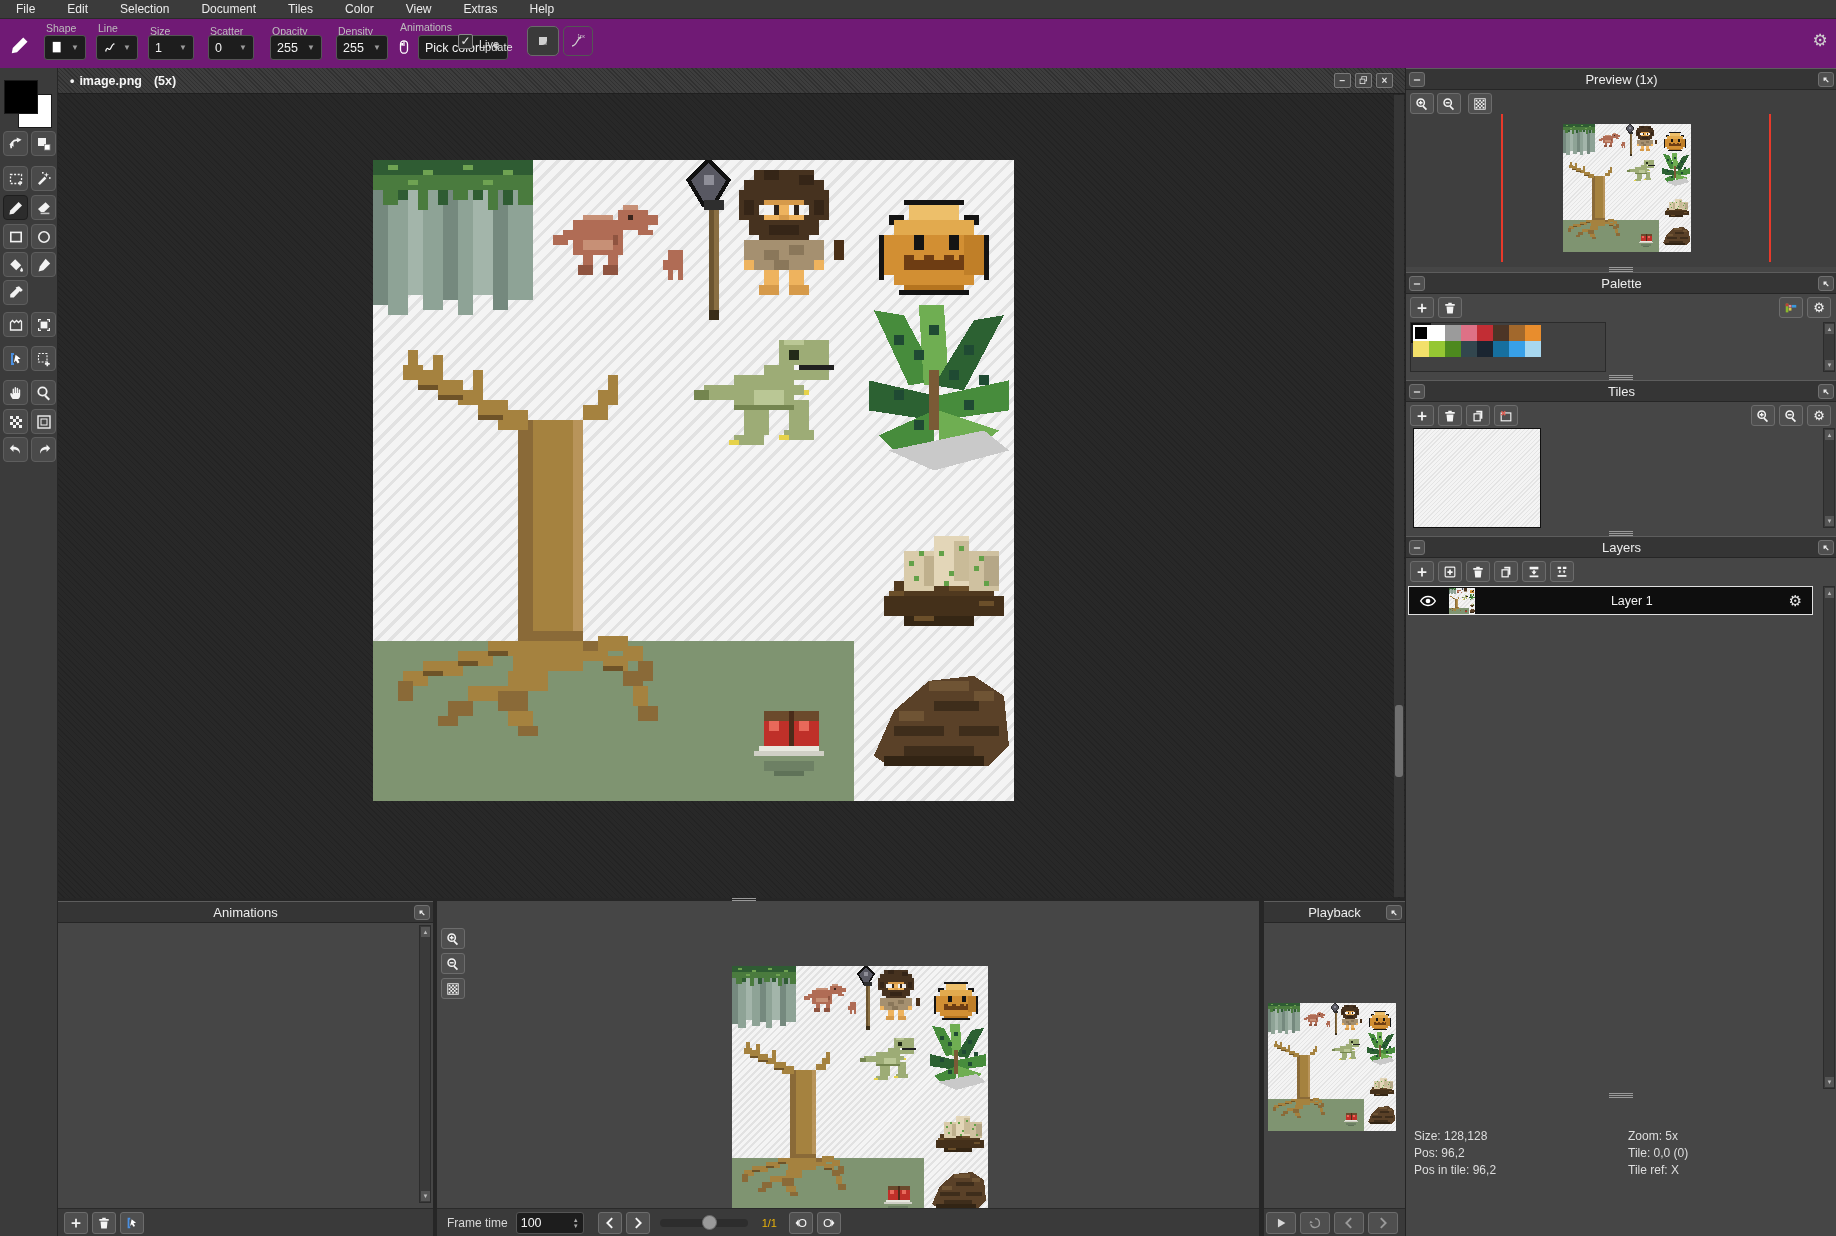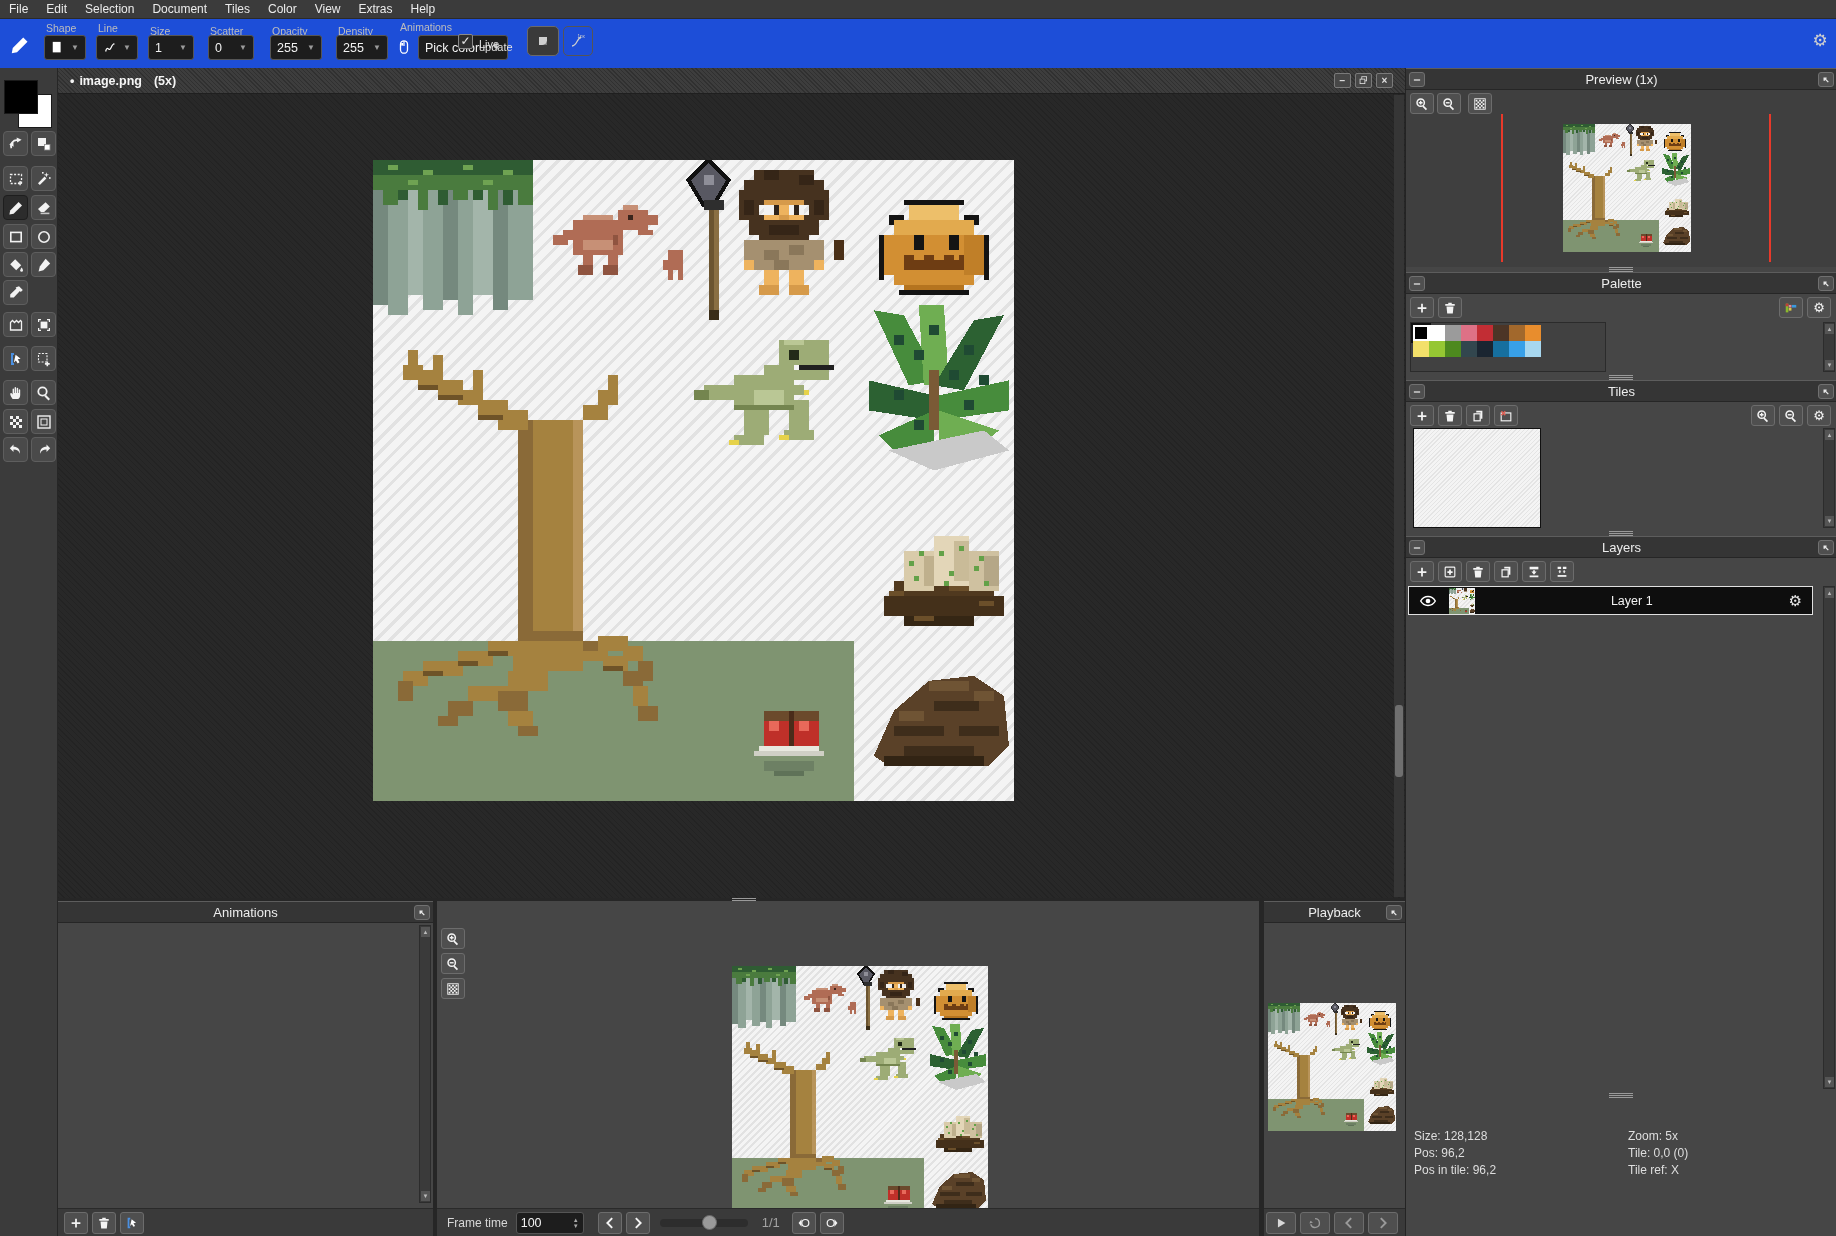--- a/index.html
+++ b/index.html
@@ -4,24 +4,24 @@
 <style>
   * { margin:0; padding:0; box-sizing:border-box; }
   html,body { width:1836px; height:1236px; overflow:hidden; background:#262626;
               font-family:"Liberation Sans", sans-serif; }
   #app { position:relative; width:1836px; height:1236px; background:#262626; }
 
   
   #menubar { position:absolute; left:0; top:0; width:1836px; height:19px;
              background:#3b3b3b; border-bottom:1px solid #2a2a2a;
              display:flex; align-items:center; }
-  .menu-item { padding:0 9px; font-size:12px; color:#ececec; line-height:19px; cursor:default; }
+  .menu-item { padding:0 16px; font-size:12px; color:#ececec; line-height:19px; cursor:default; }
 
   #tooloptions { position:absolute; left:0; top:19px; width:1836px; height:49px;
-                 background:#1d4ed8; }
+                 background:#701a75; }
   .optlabel { position:absolute; font-size:10.5px; color:#bdbdbd; }
   .ddl { position:absolute; height:25px; background:#1d1d1d; border:1px solid #555;
          border-radius:3px; display:flex; align-items:center; padding:0 6px;
          color:#f2f2f2; font-size:12.5px; }
   .ddl .caret { margin-left:auto; color:#9a9a9a; font-size:8px; padding-left:6px; }
   .tbarbtn { position:absolute; background:#3a3a3a; border:1px solid #6a6a6a; border-radius:5px;
              display:flex; align-items:center; justify-content:center; color:#cfcfcf; }
   .chk { position:absolute; width:15px; height:15px; background:#2f2f2f; border:1px solid #8a8a8a;
          border-radius:2px; color:#e8e8e8; font-size:12px; line-height:13px; text-align:center; }
   .lbl2 { position:absolute; font-size:11px; color:#e2e2e2; line-height:12px; }
@@ -858,21 +858,21 @@
           </svg>
         </div>
       <div class="fbtn">
           <svg class="i" viewBox="0 0 16 16">
             <use href="#i-chevr"></use>
           </svg>
         </div>
       <div id="fe-slider">
           <div class="knob"></div>
         </div>
-      <span style="margin-left:14px;font-size:13px;color:#a3a3a3">1/1</span>
+      <span style="margin-left:14px;font-size:11px;color:#eab308">1/1</span>
       <div class="fbtn" style="margin-left:12px">
           <svg class="i" viewBox="0 0 16 16">
             <use href="#i-onionl"></use>
           </svg>
         </div>
       <div class="fbtn">
           <svg class="i" viewBox="0 0 16 16">
             <use href="#i-onionr"></use>
           </svg>
         </div>

